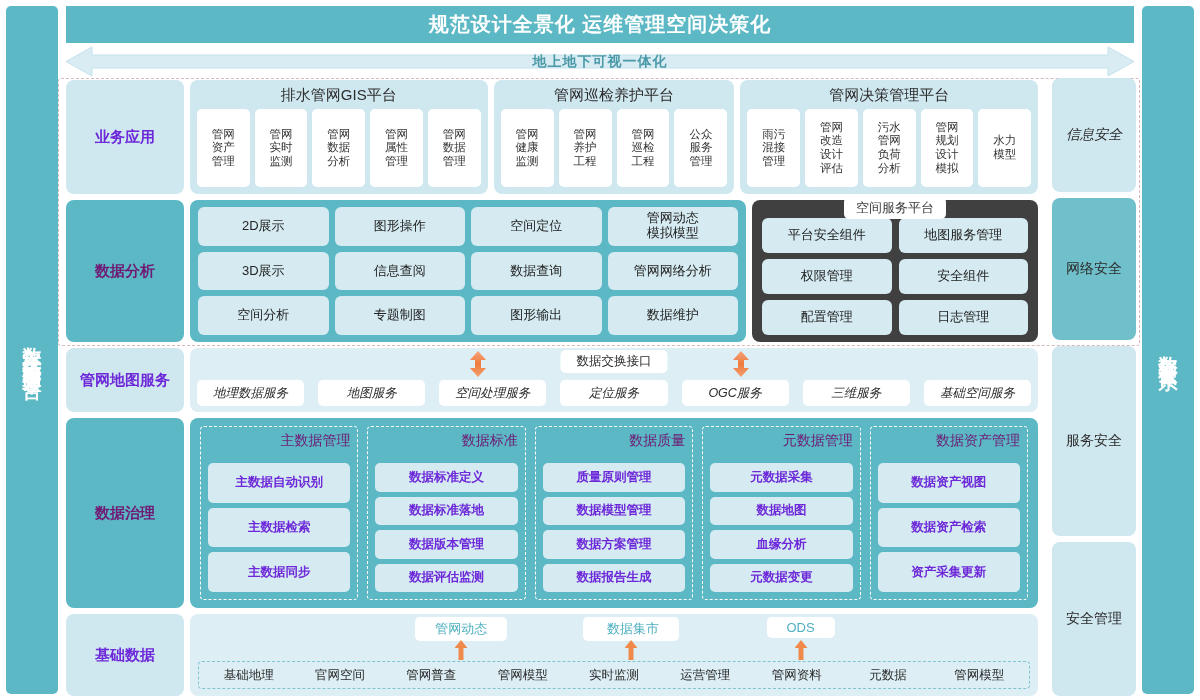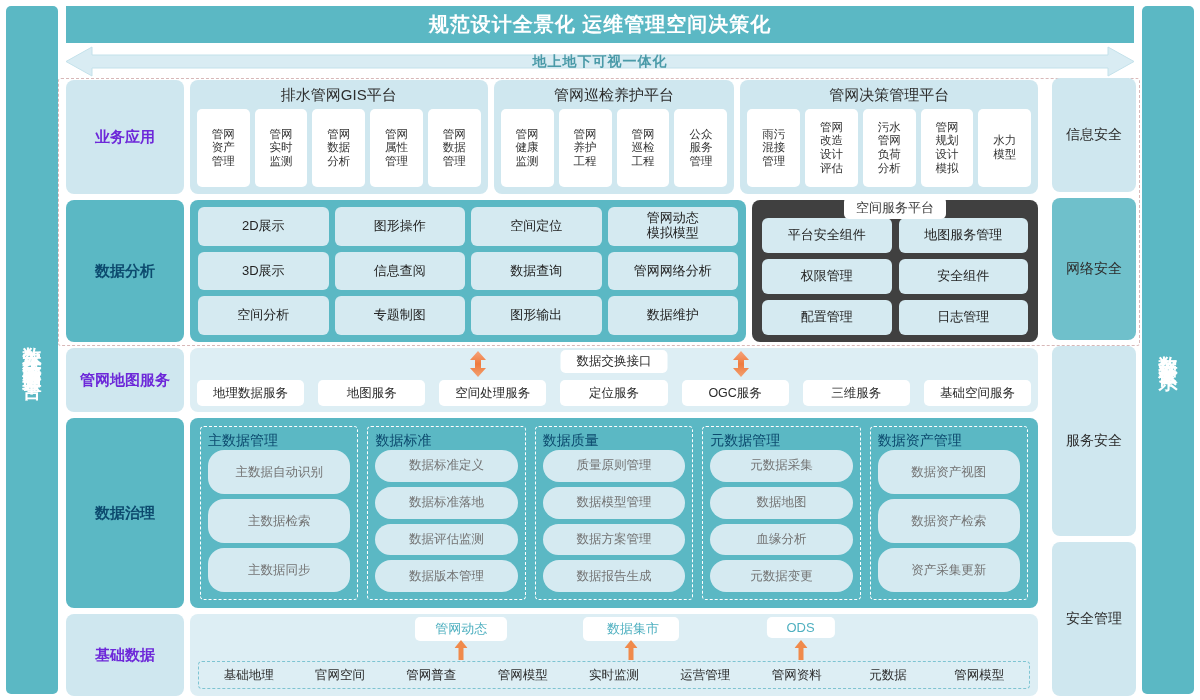--- a/index.html
+++ b/index.html
@@ -50,21 +50,21 @@
     border:1px dashed #d8b8b8; border-radius:3px; pointer-events:none;
   }
 
   .row { position:absolute; left:0; right:0; display:flex; gap:6px; }
   .row-label {
     width:118px; flex:none; border-radius:8px;
     display:flex; align-items:center; justify-content:center;
     text-align:center; font-weight:bold; font-size:15px; line-height:1.25;
   }
   .lbl-light { background:#cfe7ef; color:#6d28d9; }
-  .lbl-teal  { background:#5bb8c4; color:#0c4a6e; }
+  .lbl-teal  { background:#5bb8c4; color:#701a75; }
 
   .row-body { flex:1; display:flex; gap:6px; min-width:0; }
 
   
   .r1 { top:0; height:114px; }
   .plat {
     background:#cfe7ef; border-radius:8px; padding:4px 7px 7px;
     display:flex; flex-direction:column; min-width:0;
   }
   .plat-title {
@@ -127,28 +127,28 @@
   .r4 { top:338px; height:190px; }
   .gov-box {
     background:#5bb8c4; border-radius:8px; flex:1; min-width:0;
     display:flex; gap:9px; padding:8px 10px;
   }
   .gov-col {
     flex:1; min-width:0; border:1.5px dashed #ffffff; border-radius:4px;
     display:flex; flex-direction:column; padding:5px 7px 7px;
   }
   .gov-title {
-    text-align:left; color:#0c4a6e; font-size:14px; padding-bottom:0;
+    text-align:right; color:#701a75; font-size:14px; padding-bottom:13px;
     white-space:nowrap;
   }
   .gov-items { flex:1; display:flex; flex-direction:column; justify-content:space-between; gap:5px; }
   .gov-item {
-    background:#d5eaf1; border-radius:16px; min-height:24px; flex:1;
-    display:flex; align-items:center; justify-content:center;
-    font-size:12.5px; color:#737373; white-space:nowrap;
+    background:#d5eaf1; border-radius:5px; min-height:24px; flex:1;
+    display:flex; align-items:center; justify-content:center;
+    font-size:12.5px; color:#6d28d9; white-space:nowrap;font-weight:bold;
   }
 
   
   .r5 { top:534px; bottom:0; }
   .base-box {
     background:#ddeef4; border-radius:8px; flex:1; min-width:0;
     position:relative; display:flex; align-items:flex-end;
     padding:0 8px 7px;
   }
   .base-strip {
@@ -351,21 +351,21 @@
             <stop offset="0%" stop-color="#f6a37a"></stop>
                 <stop offset="50%" stop-color="#ef7b3e"></stop>
                 <stop offset="100%" stop-color="#f2a070"></stop>
           </linearGradient>
             </defs>
           <polygon points="8,0 16,9 11,9 11,17 16,17 8,26 0,17 5,17 5,9 0,9" fill="url(#og1)"></polygon>
         </svg>
         <svg class="ud-arrow" style="left:64%;top:3px;" viewBox="0 0 16 26">
           <polygon points="8,0 16,9 11,9 11,17 16,17 8,26 0,17 5,17 5,9 0,9" fill="url(#og1)"></polygon>
         </svg>
-        <div style="display:flex;gap:14px;flex:1;" id="svc-row">
+        <div style="display:flex;gap:14px;flex:1;font-style:italic;" id="svc-row">
             <div class="svc">地理数据服务</div>
             <div class="svc">地图服务</div>
             <div class="svc">空间处理服务</div>
             <div class="svc">定位服务</div>
             <div class="svc">OGC服务</div>
             <div class="svc">三维服务</div>
             <div class="svc">基础空间服务</div>
           </div>
       </div>
       <div style="width:90px;flex:none;"></div>
@@ -380,22 +380,22 @@
               <div class="gov-item">主数据自动识别</div>
               <div class="gov-item">主数据检索</div>
               <div class="gov-item">主数据同步</div>
             </div>
           </div>
           <div class="gov-col">
             <div class="gov-title">数据标准</div>
             <div class="gov-items">
               <div class="gov-item">数据标准定义</div>
               <div class="gov-item">数据标准落地</div>
+              <div class="gov-item">数据版本管理</div>
               <div class="gov-item">数据评估监测</div>
-              <div class="gov-item">数据版本管理</div>
             </div>
           </div>
           <div class="gov-col">
             <div class="gov-title">数据质量</div>
             <div class="gov-items">
               <div class="gov-item">质量原则管理</div>
               <div class="gov-item">数据模型管理</div>
               <div class="gov-item">数据方案管理</div>
               <div class="gov-item">数据报告生成</div>
             </div>
@@ -445,19 +445,19 @@
           </svg>
           <div class="tagbox" style="left: 72%;">ODS</div>
           <svg class="up-arrow" viewBox="0 0 13 20" style="left: 72%; top: 26px;">
             <polygon points="6.5,0 13,8 9,8 9,20 4,20 4,8 0,8" fill="#f08a4b"></polygon>
           </svg>
         </div>
       <div style="width:90px;flex:none;"></div>
     </div>
 
     <div class="sec-col" id="sec-col">
-        <div class="sec-cell sec-light" style="height: 114px; flex: 0 0 auto;">信息安全</div>
+        <div class="sec-cell sec-light" style="height: 114px; flex: 0 0 auto; font-style: italic;">信息安全</div>
         <div class="sec-cell sec-teal" style="height: 142px; flex: 0 0 auto;">网络安全</div>
         <div class="sec-cell sec-light" style="height: 190px; flex: 0 0 auto;">服务安全</div>
         <div class="sec-cell sec-light" style="flex: 1 1 0%;">安全管理</div>
       </div>
   </div>
 </div>
 
 </body></html>

